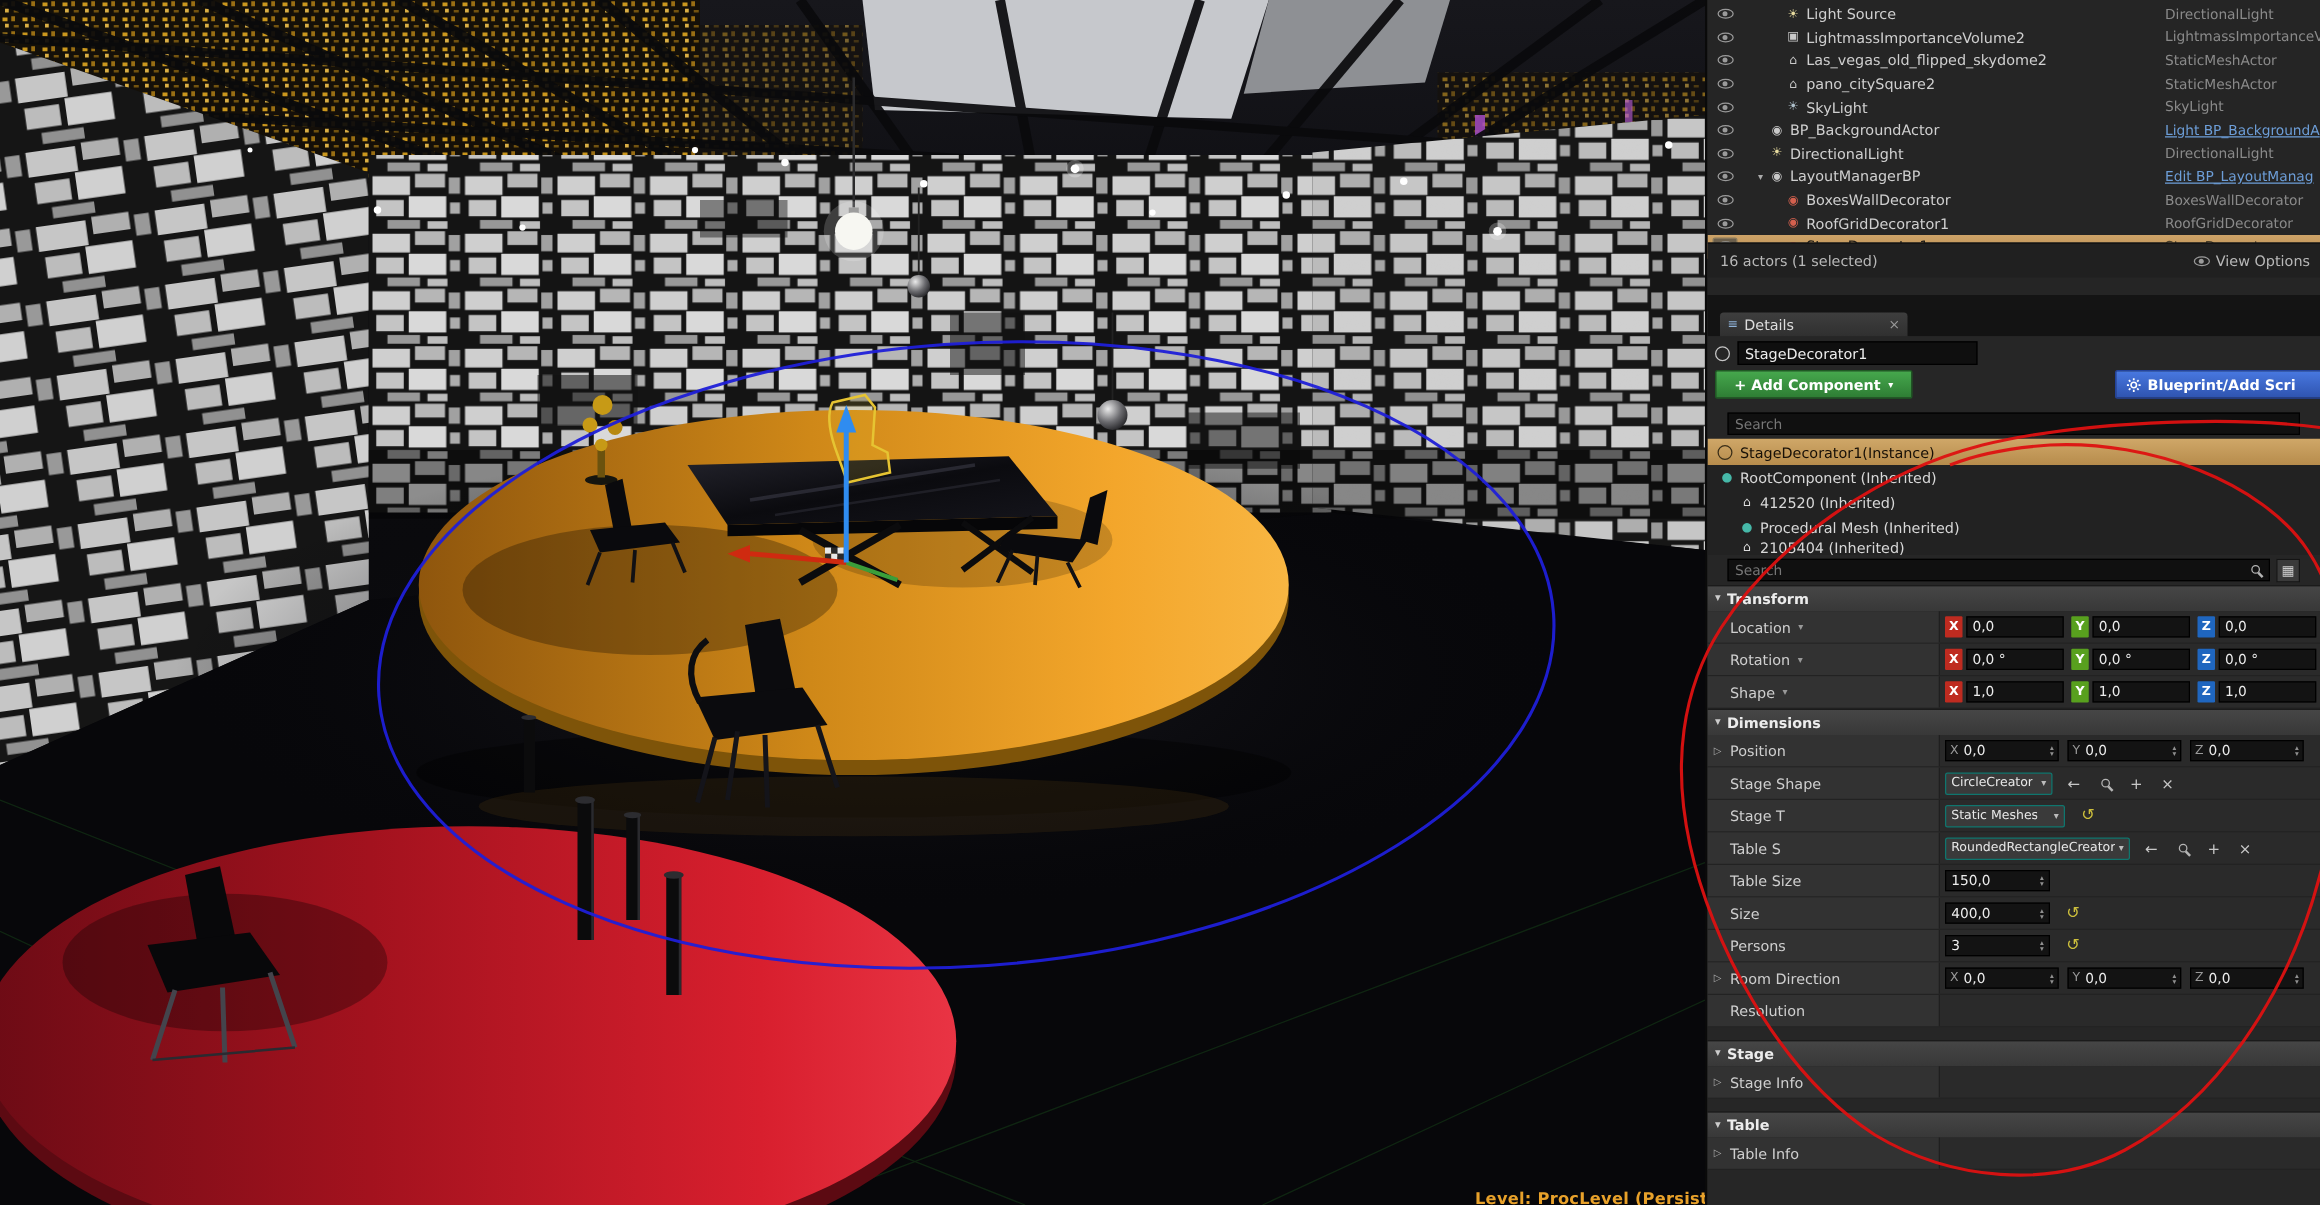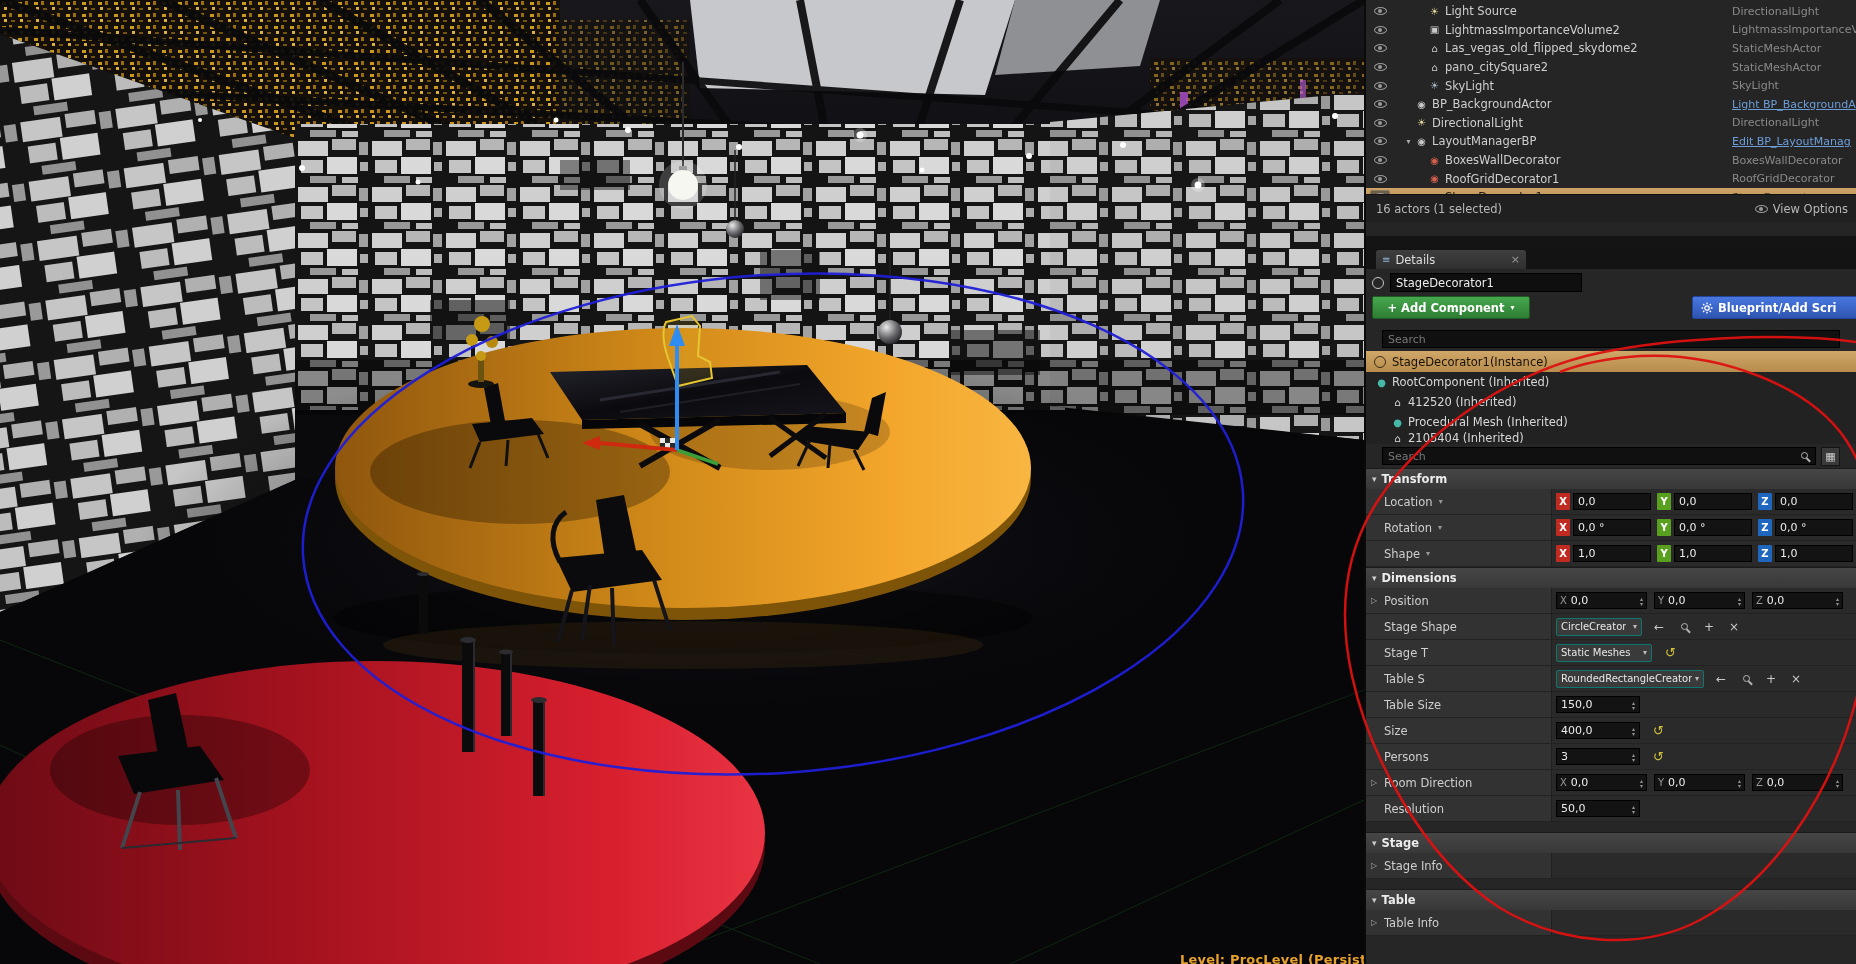--- a/index.html
+++ b/index.html
@@ -815,29 +815,20 @@
                 <span>▴</span>
                 <span>▾</span>
               </span>
             </span>
         </div>
       </div>
       <div class="prow">
         <div class="plabel">
             <span>Resolution</span>
           </div>
-        <div class="pval">
-          <span class="nin">
-              <b>50,0</b>
-              <span class="spin">
-                <span>▴</span>
-                <span>▾</span>
-              </span>
-            </span>
-        </div>
       </div>
 
       <div class="secgap"></div>
       <div class="sechdr">
         <span class="sec-caret">▾</span>
         <span>Stage</span>
       </div>
       <div class="prow">
         <div class="plabel">
           <span class="expander">▷</span>

